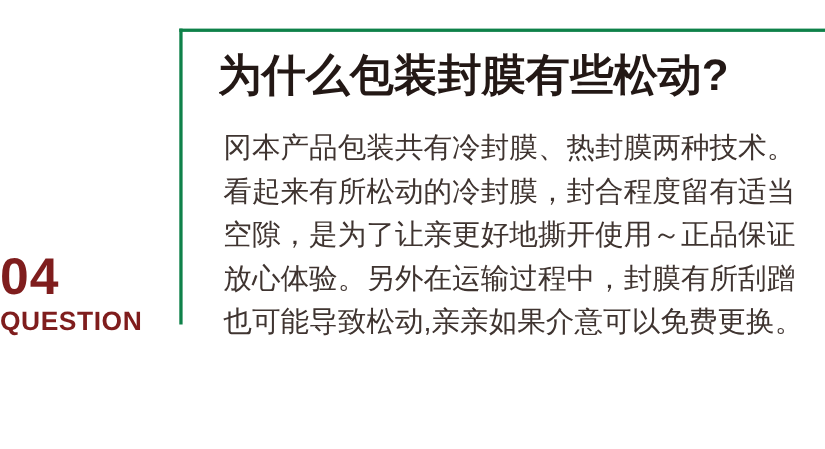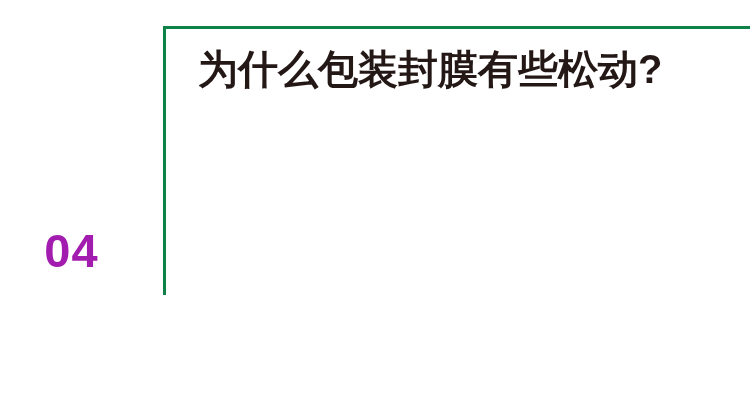--- a/index.html
+++ b/index.html
@@ -29,22 +29,22 @@
     top: 26px;
     width: 3px;
     height: 269px;
     background: #0E8149;
   }
   .label {
     position: absolute;
     left: 0;
     top: 227px;
     width: 143px;
-    text-align: center;
-    color: #a21caf;
+    text-align: left;
+    color: #7f1d1d;
   }
   .label .num {
     font-size: 47px;
     font-weight: 800;
     line-height: 1;
     letter-spacing: 1px;
   }
   .label .word {
     font-size: 24px;
     font-weight: 700;
@@ -82,19 +82,27 @@
 </head>
 <body>
 
 <div class="canvas">
 
   <div class="hline"></div>
   <div class="vline"></div>
 
   <div class="label">
     <div class="num">04</div>
+    <div class="word">QUESTION</div>
   </div>
 
   <div class="content">
     <h1 class="title">为什么包装封膜有些松动?</h1>
+    <div class="body">
+      <div class="line">冈本产品包装共有冷封膜、热封膜两种技术。</div>
+      <div class="line">看起来有所松动的冷封膜，封合程度留有适当</div>
+      <div class="line">空隙，是为了让亲更好地撕开使用～正品保证</div>
+      <div class="line">放心体验。另外在运输过程中，封膜有所刮蹭</div>
+      <div class="line">也可能导致松动,亲亲如果介意可以免费更换。</div>
+    </div>
   </div>
 
 </div>
 
 </body></html>

